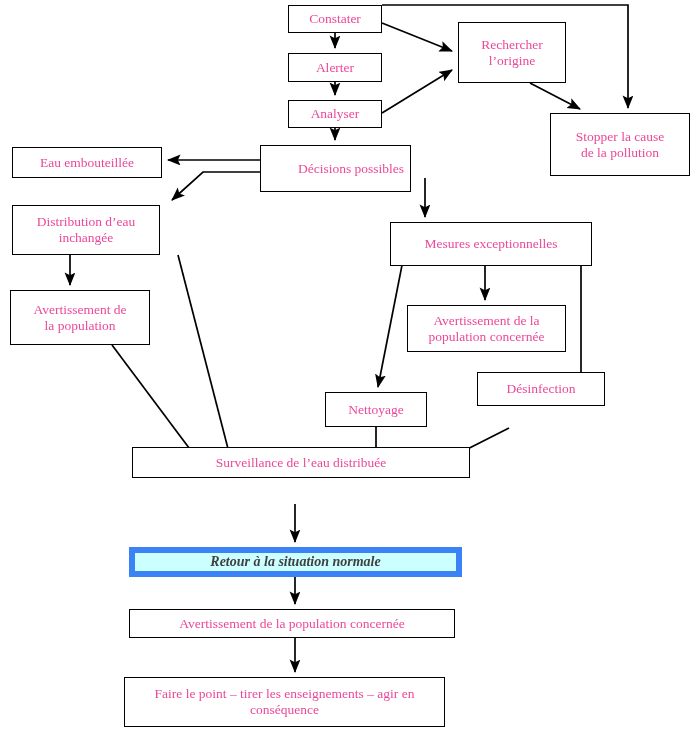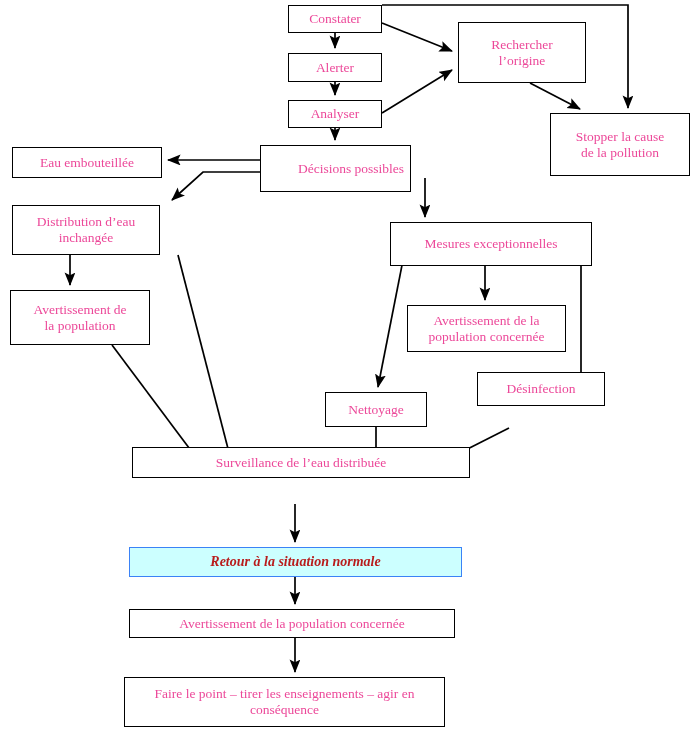--- a/index.html
+++ b/index.html
@@ -35,22 +35,22 @@
     justify-content: center;
     text-align: center;
     font-family: "Liberation Serif", "DejaVu Serif", serif;
     font-size: 13.5px;
     line-height: 1.18;
     color: #ec4899;
     padding: 1px 4px;
   }
   .node.highlight {
     background: #ccffff;
-    border: 1px solid #3b82f6;
-    color: #b91c1c;
+    border: 6px solid #3b82f6;
+    color: #404040;
     font-weight: bold;
     font-style: italic;
     font-size: 14px;
   }
   .node .label {
     display: block;
     white-space: pre-line;
   }
 </style>
 </head>
@@ -90,21 +90,21 @@
   <div id="node-layer">
       <div class="node" style="left: 288px; top: 5px; width: 94px; height: 28px;">
         <span class="label">Constater</span>
       </div>
       <div class="node" style="left: 288px; top: 53px; width: 94px; height: 29px;">
         <span class="label">Alerter</span>
       </div>
       <div class="node" style="left: 288px; top: 100px; width: 94px; height: 28px; justify-content: center;">
         <span class="label">Analyser</span>
       </div>
-      <div class="node" style="left: 458px; top: 22px; width: 128px; height: 61px;">
+      <div class="node" style="left: 458px; top: 22px; width: 108px; height: 61px;">
         <span class="label">Rechercher
 l’origine</span>
       </div>
       <div class="node" style="left: 550px; top: 113px; width: 140px; height: 63px;">
         <span class="label">Stopper la cause
 de la pollution</span>
       </div>
       <div class="node" style="left: 260px; top: 145px; width: 151px; height: 47px; padding-left: 35px;">
         <span class="label">Décisions possibles</span>
       </div>

